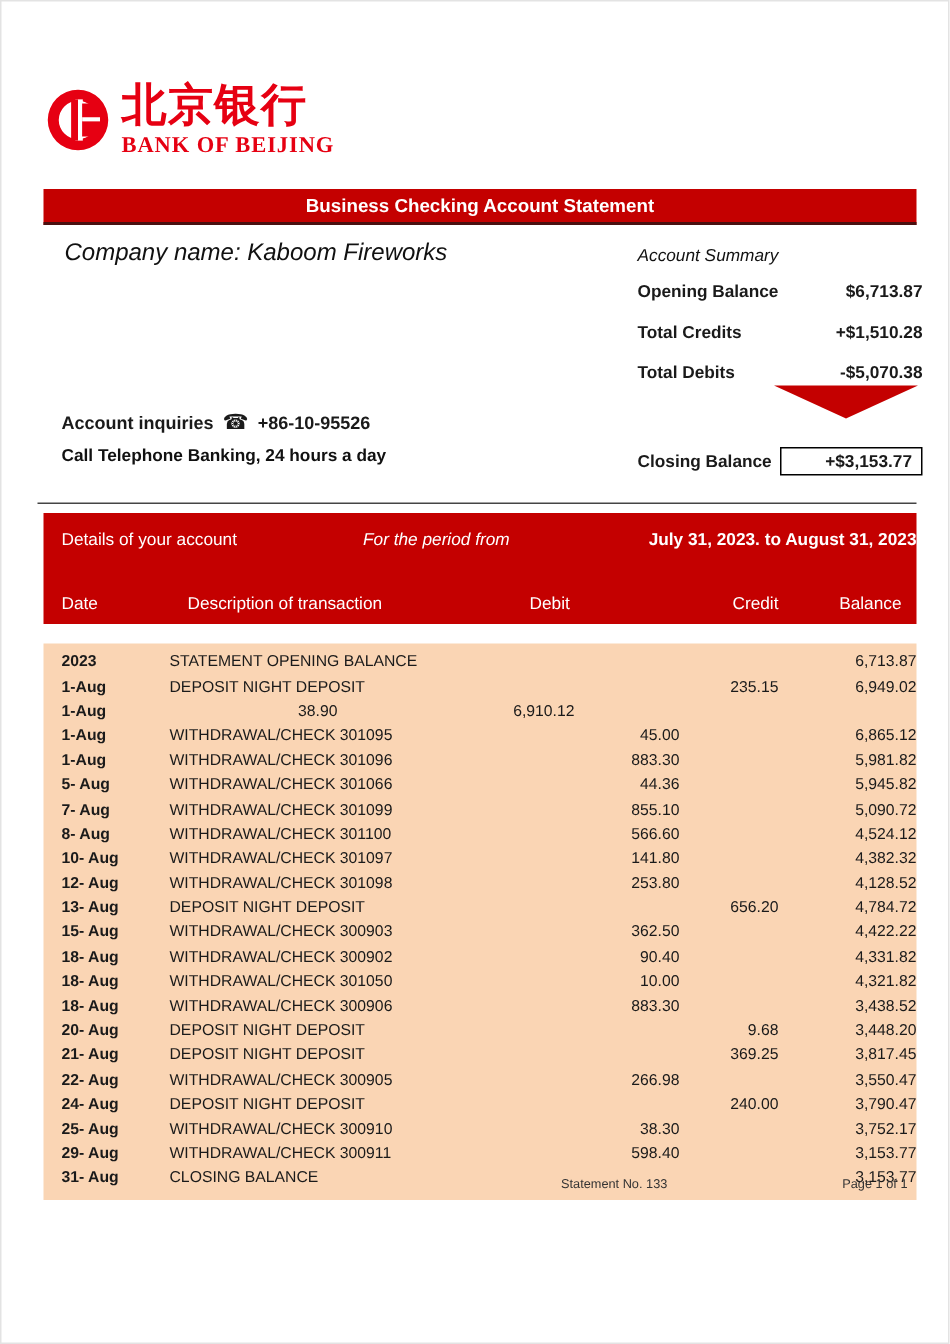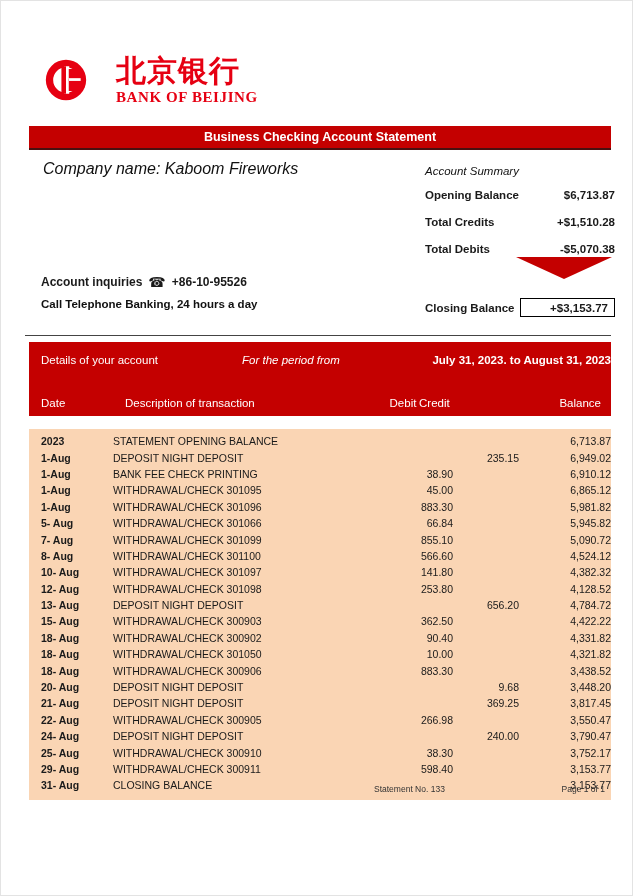--- a/index.html
+++ b/index.html
@@ -21,26 +21,25 @@
     width: 633px;
     height: 896px;
     box-sizing: border-box;
     border: 1px solid #e3e3e3;
     background: #fff;
   }
 
   
   .logo-block {
     position: absolute;
-    left: 42px;
+    left: 28px;
     top: 55px;
     height: 48px;
     display: flex;
     align-items: center;
-    gap: 21px;
   }
   .logo-mark {
     width: 46px;
     height: 44px;
     flex: 0 0 auto;
     margin-right: 6px;
   }
   .logo-text {
     display: flex;
     flex-direction: column;
@@ -230,22 +229,22 @@
     white-space: nowrap;
   }
   .col-head {
     position: absolute;
     top: 55px;
     font-size: 11.5px;
     color: #fff;
   }
   .ch-date { left: 12px; }
   .ch-desc { left: 96px; }
-  .ch-debit { left: 324px; width: 100px; text-align: center; }
-  .ch-credit { left: 390px; width: 100px; text-align: left; }
+  .ch-debit { left: 324px; width: 100px; text-align: left; }
+  .ch-credit { left: 390px; width: 100px; text-align: right; }
   .ch-balance { left: 462px; width: 110px; text-align: right; }
 
   
   .txn-table {
     position: absolute;
     left: 28px;
     top: 415px;
     width: 582px;
     background: #fad5b4;
     padding: 4px 0 6px 0;
@@ -398,21 +397,20 @@
       </div>
       <div class="txn-row">
         <div class="c-date">1-Aug</div>
         <div class="c-desc">DEPOSIT NIGHT DEPOSIT</div>
         <div class="c-debit"></div>
         <div class="c-credit">235.15</div>
         <div class="c-balance">6,949.02</div>
       </div>
       <div class="txn-row">
         <div class="c-date">1-Aug</div>
-        <div class="c-desc">BANK FEE CHECK PRINTING</div>
         <div class="c-debit">38.90</div>
         <div class="c-credit"></div>
         <div class="c-balance">6,910.12</div>
       </div>
       <div class="txn-row">
         <div class="c-date">1-Aug</div>
         <div class="c-desc">WITHDRAWAL/CHECK 301095</div>
         <div class="c-debit">45.00</div>
         <div class="c-credit"></div>
         <div class="c-balance">6,865.12</div>
@@ -420,21 +418,21 @@
       <div class="txn-row">
         <div class="c-date">1-Aug</div>
         <div class="c-desc">WITHDRAWAL/CHECK 301096</div>
         <div class="c-debit">883.30</div>
         <div class="c-credit"></div>
         <div class="c-balance">5,981.82</div>
       </div>
       <div class="txn-row">
         <div class="c-date">5- Aug</div>
         <div class="c-desc">WITHDRAWAL/CHECK 301066</div>
-        <div class="c-debit">66.84</div>
+        <div class="c-debit">44.36</div>
         <div class="c-credit"></div>
         <div class="c-balance">5,945.82</div>
       </div>
       <div class="txn-row">
         <div class="c-date">7- Aug</div>
         <div class="c-desc">WITHDRAWAL/CHECK 301099</div>
         <div class="c-debit">855.10</div>
         <div class="c-credit"></div>
         <div class="c-balance">5,090.72</div>
       </div>

